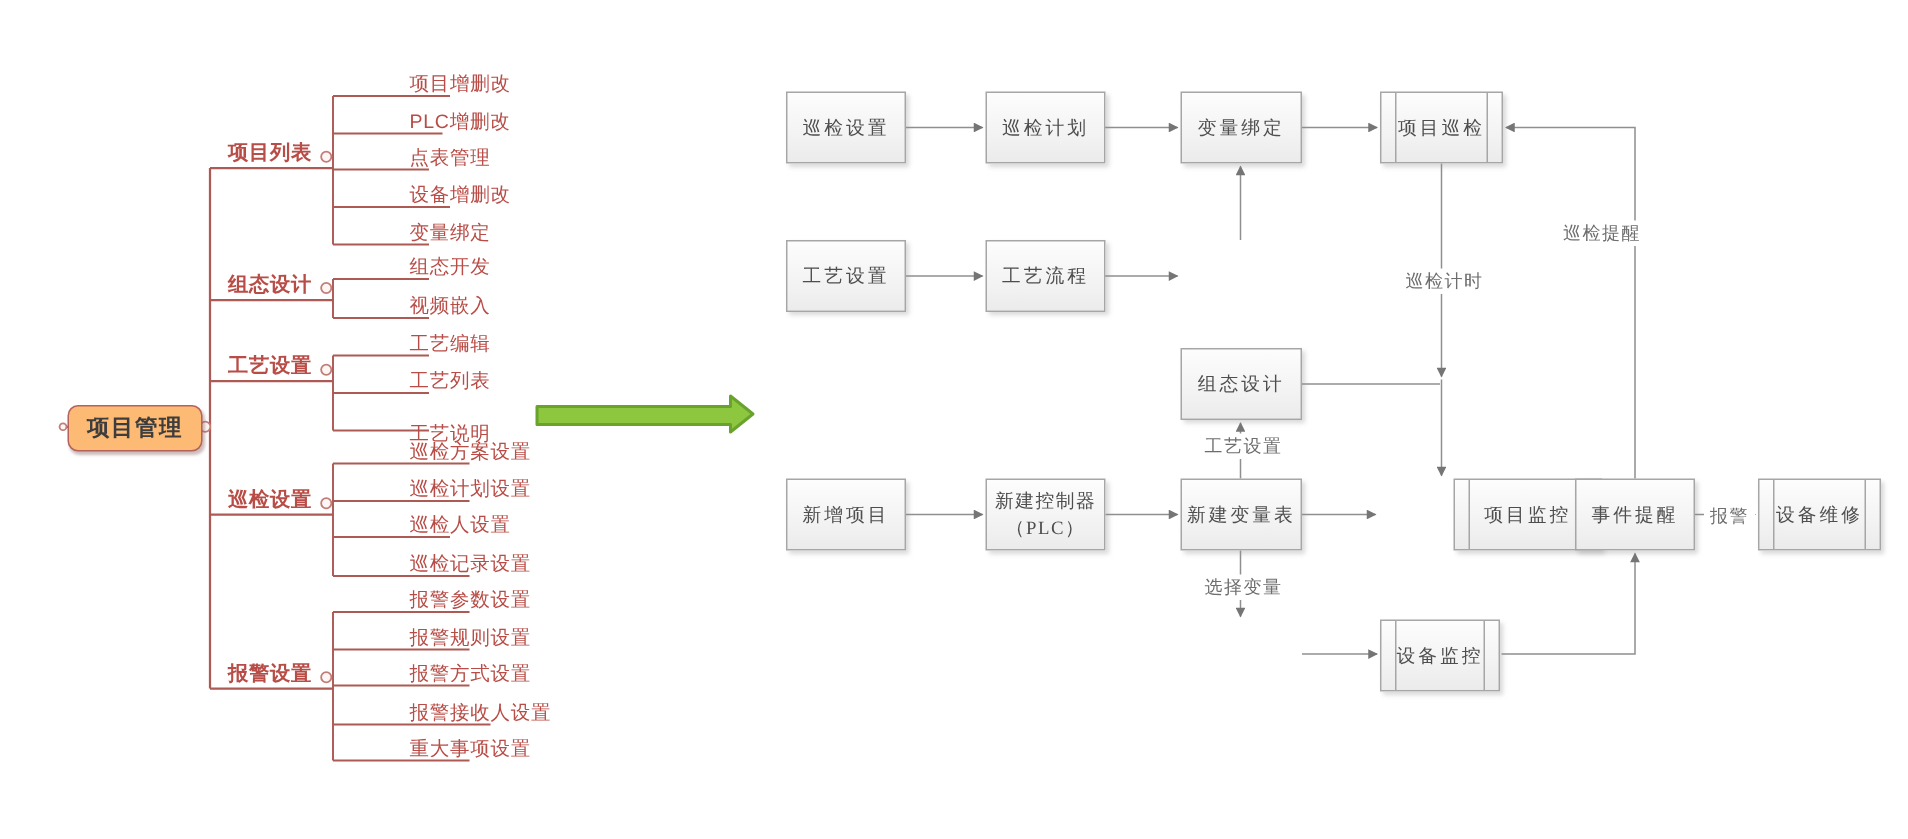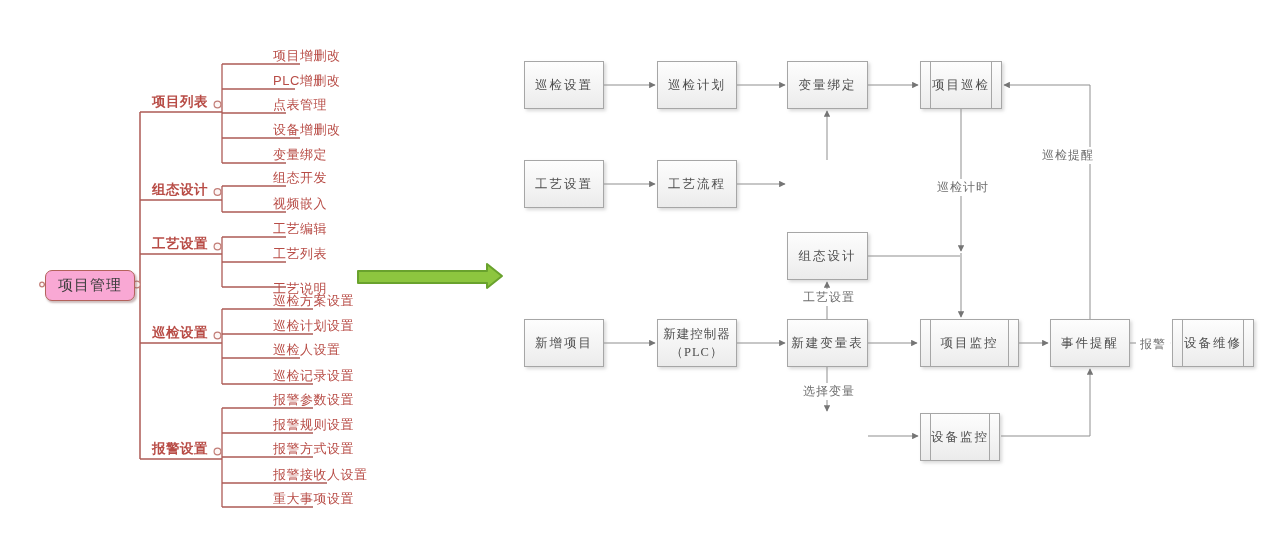--- a/index.html
+++ b/index.html
@@ -29,24 +29,24 @@
   
   .edge-label{
     position:absolute;background:#ffffff;padding:0 2px;
     font-family:"Liberation Serif", serif;font-size:12px;color:#6e6e6e;
     letter-spacing:1px;text-align:center;white-space:nowrap;
   }
 
   
   .mm-root{
     position:absolute;left:45px;top:270px;width:88px;height:29px;
-    background:#f9a8d4;border:1.5px solid #b4625c;border-radius:7px;
+    background:#fdba74;border:1.5px solid #b4625c;border-radius:7px;
     box-shadow:1.5px 2px 2px rgba(130,90,90,.4);
     display:flex;align-items:center;justify-content:center;
-    font-size:15px;font-weight:normal;color:#3d3d3d;letter-spacing:1px;
+    font-size:15px;font-weight:bold;color:#3d3d3d;letter-spacing:1px;
   }
   .mm-branch{
     position:absolute;left:152px;color:#b84c46;font-size:13.5px;font-weight:bold;
     white-space:nowrap;letter-spacing:.5px;
   }
   .mm-leaf{
     position:absolute;left:229px;color:#b84c46;font-size:13px;font-weight:normal;
     white-space:nowrap;letter-spacing:.5px;margin-left:44px;
   }
 </style>
@@ -174,21 +174,21 @@
   <div class="fbox" style="left:787px;top:232px;width:81px">组态设计</div>
 
   <div class="fbox" style="left:524px;top:319px;width:80px">新增项目</div>
   <div class="fbox" style="left:657px;top:319px;width:80px">
     <span>
       <span class="stack">新建控制器</span>
       <span class="stack">（PLC）</span>
     </span>
   </div>
   <div class="fbox" style="left:787px;top:319px;width:81px">新建变量表</div>
-  <div class="fbox predef" style="left:920px;top:319px;width:99px">项目监控</div>
+  <div class="fbox predef" style="left:969px;top:319px;width:99px">项目监控</div>
   <div class="fbox" style="left:1050px;top:319px;width:80px">事件提醒</div>
   <div class="fbox predef" style="left:1172px;top:319px;width:82px">设备维修</div>
 
   <div class="fbox predef" style="left:920px;top:413px;width:80px">设备监控</div>
 
   <div class="edge-label" style="left:933px;top:179px;width:56px">巡检计时</div>
   <div class="edge-label" style="left:1038px;top:147px;width:56px">巡检提醒</div>
   <div class="edge-label" style="left:799px;top:289px;width:56px">工艺设置</div>
   <div class="edge-label" style="left:799px;top:383px;width:56px">选择变量</div>
   <div class="edge-label" style="left:1136px;top:336px;width:30px">报警</div>

